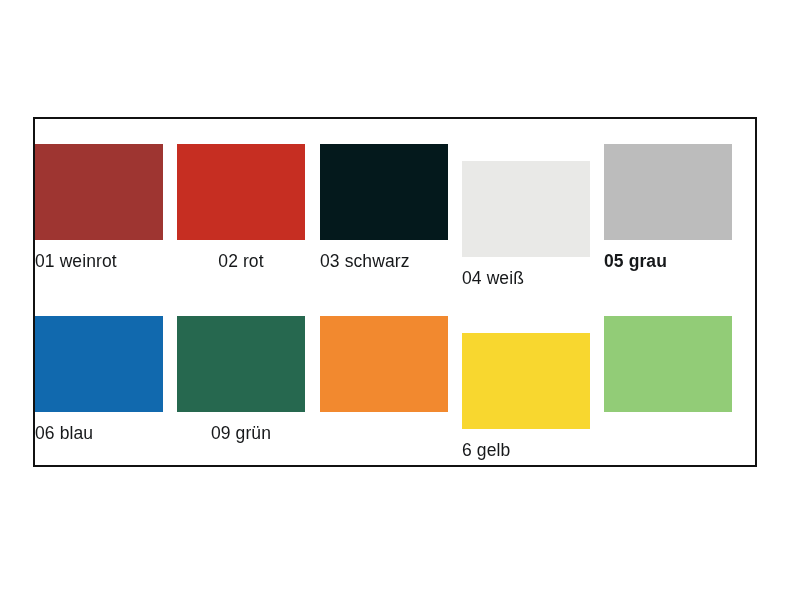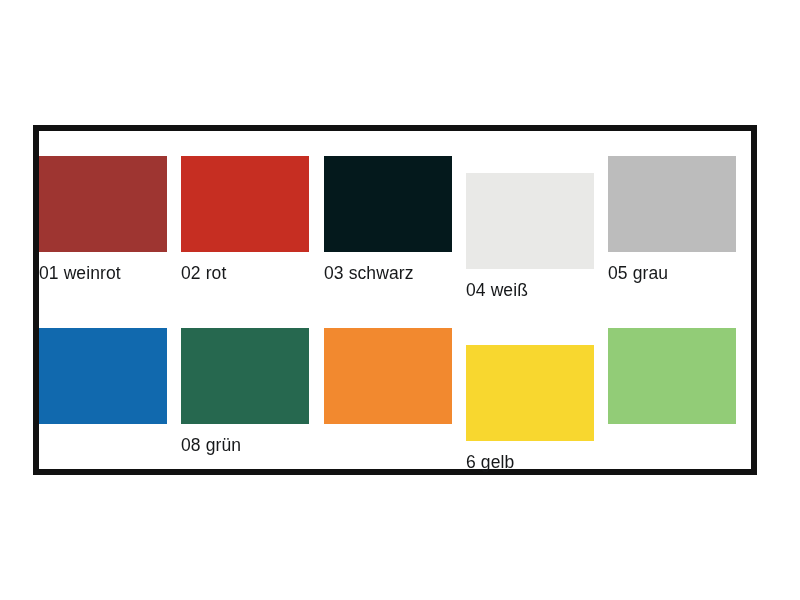--- a/index.html
+++ b/index.html
@@ -16,24 +16,24 @@
   #page {
     position: relative;
     width: 800px;
     height: 600px;
     background: #ffffff;
   }
   
   #color-card {
     position: absolute;
     left: 33px;
-    top: 125px;
+    top: 117px;
     width: 724px;
     height: 350px;
-    border: 6px solid #0c4a6e;
+    border: 2px solid #0c4a6e;
     box-sizing: border-box;
     background: #ffffff;
   }
   .swatch-grid {
     position: absolute;
     left: 0;
     top: 0;
     width: 100%;
     height: 100%;
   }
@@ -44,24 +44,24 @@
   }
   .swatch-row.row-0 { top: 25px; }
   .swatch-row.row-1 { top: 197px; }
 
   .swatch-cell {
     position: absolute;
     top: 0;
     width: 128px;
   }
   .swatch-cell.col-0 { left: 0px; }
-  .swatch-cell.col-1 { left: 142px; }
+  .swatch-cell.col-1 { left: 142px; text-align: center; }
   .swatch-cell.col-2 { left: 285px; }
   .swatch-cell.col-3 { left: 427px; margin-top: 17px; }
-  .swatch-cell.col-4 { left: 569px; }
+  .swatch-cell.col-4 { left: 569px; font-weight: bold; }
 
   .swatch-chip {
     width: 128px;
     height: 96px;
     display: block;
   }
   .swatch-label {
     display: block;
     margin-top: 11px;
     font-size: 17.5px;
@@ -98,24 +98,25 @@
         </div>
         <div class="swatch-cell col-4">
           <span class="swatch-chip" style="background-color: rgb(188, 188, 188);"></span>
           <span class="swatch-label">05 grau</span>
         </div>
       </div>
 
       <div class="swatch-row row-1">
         <div class="swatch-cell col-0">
           <span class="swatch-chip" style="background-color: rgb(17, 105, 174);"></span>
+          <span class="swatch-label">06 blau</span>
         </div>
         <div class="swatch-cell col-1">
           <span class="swatch-chip" style="background-color: rgb(38, 104, 79);"></span>
-          <span class="swatch-label">08 grün</span>
+          <span class="swatch-label">09 grün</span>
         </div>
         <div class="swatch-cell col-2">
           <span class="swatch-chip" style="background-color: rgb(242, 137, 47);"></span>
         </div>
         <div class="swatch-cell col-3">
           <span class="swatch-chip" style="background-color: rgb(248, 215, 47);"></span>
           <span class="swatch-label">6 gelb</span>
         </div>
         <div class="swatch-cell col-4">
           <span class="swatch-chip" style="background-color: rgb(146, 204, 119);"></span>

